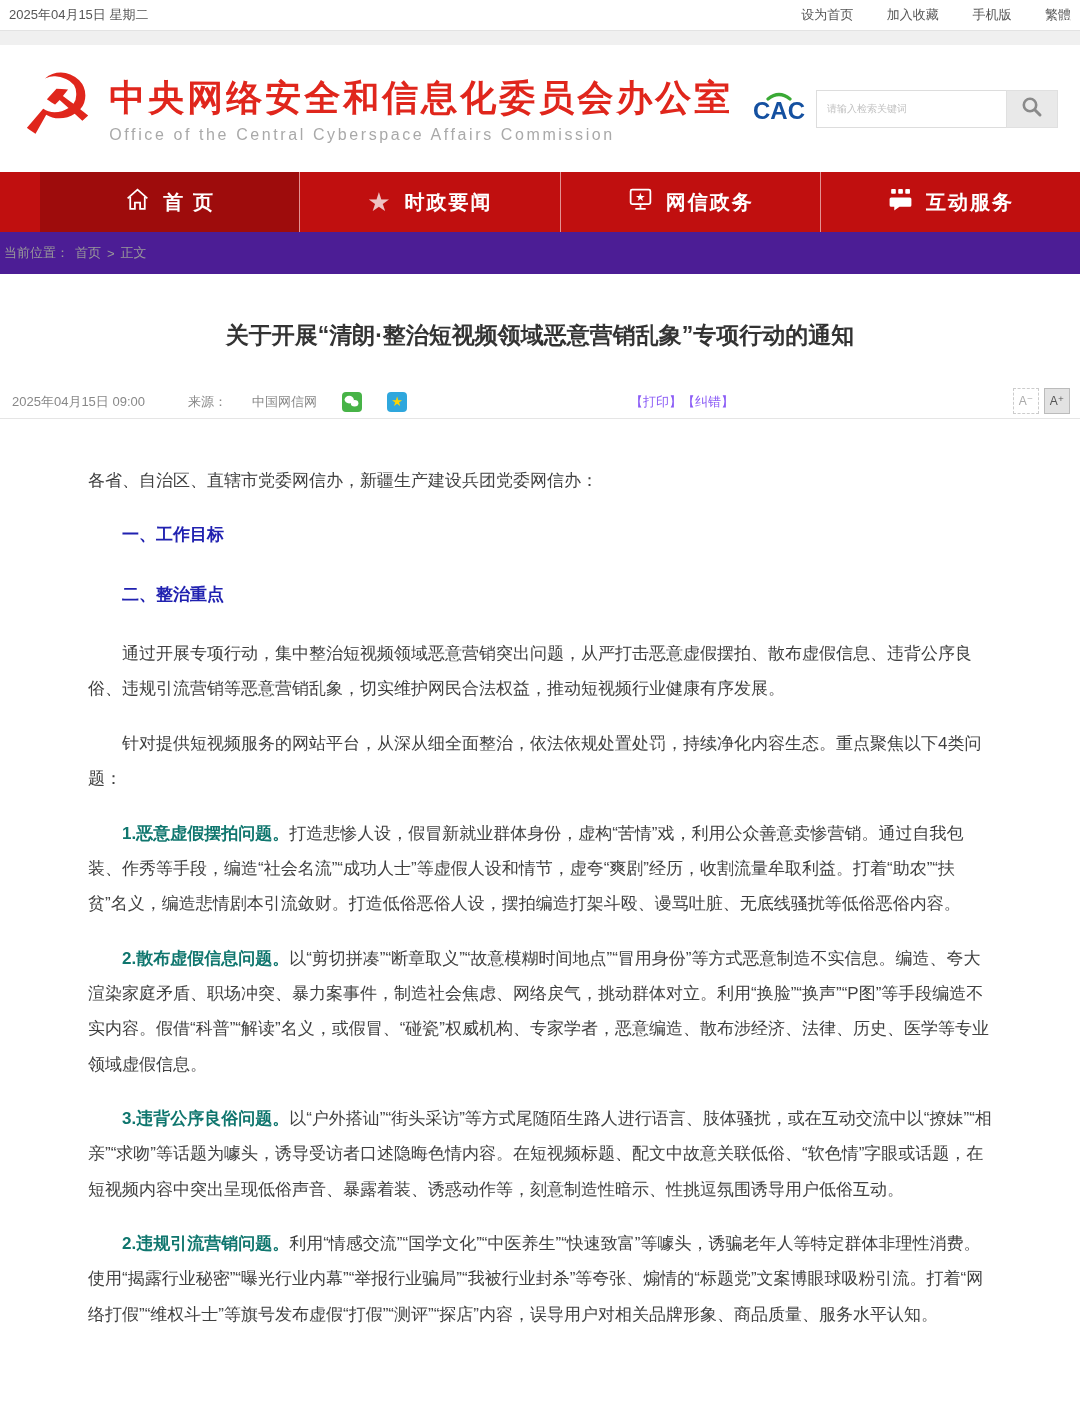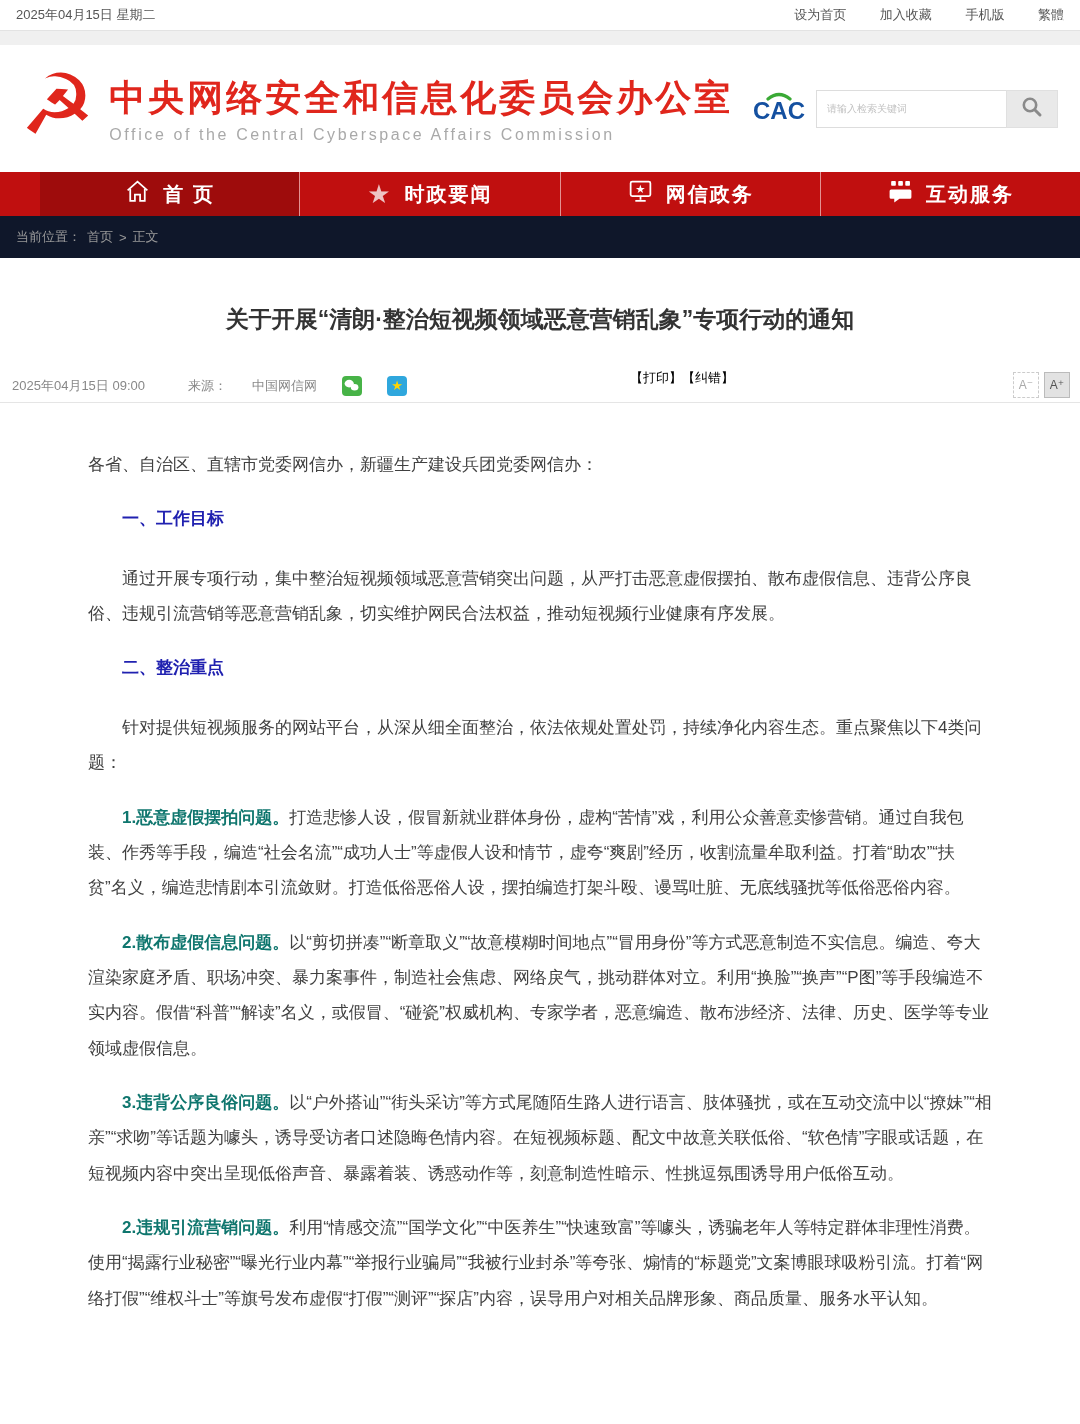--- a/index.html
+++ b/index.html
@@ -4,72 +4,72 @@
 <style>
   * { box-sizing: border-box; }
   html,body { margin:0; padding:0; }
   body {
     width:1080px; height:1424px; overflow:hidden; background:#fff;
     font-family:"Liberation Sans","DejaVu Sans",sans-serif;
   }
   
   .topbar {
     height:30px; background:#fff; display:flex; align-items:center;
-    justify-content:space-between; padding:0 16px; font-size:13px; color:#555;
+    justify-content:space-between; padding:0 9px; font-size:13px; color:#555;
   }
   .topbar-links span { margin-left:30px; cursor:pointer; color:#555; }
   .topbar-gap { height:15px; background:#f0f0f0; border-top:1px solid #e3e3e3; }
 
   
   .header { height:127px; background:#fff; display:flex; align-items:center; padding:0 16px; position:relative; }
   .emblem { font-size:84px; line-height:1; color:#e0261c; margin:0 14px 8px 4px; }
   .titles h1 { margin:0; font-size:36px; font-weight:bold; color:#e0261c; letter-spacing:3px; white-space:nowrap; }
   .titles .sub { margin-top:3px; font-size:16px; color:#a9a9a9; letter-spacing:2.6px; white-space:nowrap; }
   .search { position:absolute; right:22px; top:50%; transform:translateY(-50%); display:flex; align-items:center; }
   .cac-logo { margin-right:8px; }
   .search input {
     width:190px; height:38px; border:1px solid #ddd; border-right:none;
     padding:0 10px; font-size:10px; color:#333; outline:none;
   }
   .search input::placeholder { color:#c2c2c2; }
   .search-btn { width:52px; height:38px; background:#e9e9e9; border:1px solid #e0e0e0; display:flex; align-items:center; justify-content:center; cursor:pointer; }
 
   
-  .nav { height:44px; background:#c00f0f; display:flex;padding-left:40px; }
+  .nav { height:60px; background:#c00f0f; display:flex;padding-left:40px; }
   .nav-item {
     flex:1; display:flex; align-items:center; justify-content:center; gap:12px;
     color:#fff; font-size:20px; font-weight:bold; letter-spacing:2px; cursor:pointer;
     border-left:1px solid rgba(255,255,255,0.55);
   }
   .nav-item:first-child { border-left:none; }
   .nav-item.active { background:#9e0c0c; }
   .nav-star { font-size:26px; color:#eec3c3; font-weight:normal; line-height:1; }
 
   
   .breadcrumb {
-    height:42px; background:#0f172a; display:flex; align-items:center;
-    padding:0 16px; font-size:13px; color:#999; gap:6px;
+    height:42px; background:#4c1d95; display:flex; align-items:center;
+    padding:0 4px; font-size:13px; color:#999; gap:6px;
   }
   .breadcrumb .crumb-link { cursor:pointer; color:#999; }
 
   
   .article { background:#fff; }
   .article-title {
     margin:46px 70px 34px; text-align:center; font-size:23px; font-weight:bold; color:#333;
   }
   .meta-row {
     position:relative; height:34px; padding:0 12px; font-size:13px; color:#888;
     display:flex; align-items:center; border-bottom:1px solid #e5e5e5;
   }
   .meta-left { display:flex; align-items:center; gap:25px; }
   .meta-datetime { margin-right:18px; }
   .share-icon { width:20px; height:20px; border-radius:4px; display:inline-flex; align-items:center; justify-content:center; cursor:pointer; }
   .share-wechat { background:#47b347; }
   .share-qzone { background:#2fa7dd; font-size:13px; color:#ffd400; line-height:1; }
-  .meta-center { position:absolute; left:630px; top:0; height:34px; display:flex; color:#000000; }
+  .meta-center { position:absolute; left:630px; top:0; height:34px; display:flex; align-items:center; color:#8b5cf6; }
   .meta-center span { cursor:pointer; }
   .meta-right { position:absolute; right:10px; top:3px; display:flex; gap:5px; }
   .font-btn { width:26px; height:26px; font-size:12px; display:flex; align-items:center; justify-content:center; cursor:pointer; }
   .font-smaller { border:1px dashed #ccc; color:#aaa; background:#fff; }
   .font-larger { border:1px solid #bbb; color:#555; background:#e2e2e2; }
 
   .body-wrap { padding:44px 88px 0; font-size:17px; color:#404040; line-height:2.08; }
   .para { margin:0 0 19px; }
   .salutation { text-indent:0; }
   .indent { text-indent:2em; }
@@ -182,21 +182,21 @@
     </div>
     <div class="meta-right">
       <span class="font-btn font-smaller">A⁻</span>
       <span class="font-btn font-larger">A⁺</span>
     </div>
   </div>
 
   <div class="body-wrap">
       <p class="para salutation">各省、自治区、直辖市党委网信办，新疆生产建设兵团党委网信办：</p>
       <p class="para heading">一、工作目标</p>
+      <p class="para heading">二、整治重点</p>
       <p class="para indent">通过开展专项行动，集中整治短视频领域恶意营销突出问题，从严打击恶意虚假摆拍、散布虚假信息、违背公序良俗、违规引流营销等恶意营销乱象，切实维护网民合法权益，推动短视频行业健康有序发展。</p>
-      <p class="para heading">二、整治重点</p>
       <p class="para indent">针对提供短视频服务的网站平台，从深从细全面整治，依法依规处置处罚，持续净化内容生态。重点聚焦以下4类问题：</p>
       <p class="para indent"><b>1.恶意虚假摆拍问题。</b>打造悲惨人设，假冒新就业群体身份，虚构“苦情”戏，利用公众善意卖惨营销。通过自我包装、作秀等手段，编造“社会名流”“成功人士”等虚假人设和情节，虚夸“爽剧”经历，收割流量牟取利益。打着“助农”“扶贫”名义，编造悲情剧本引流敛财。打造低俗恶俗人设，摆拍编造打架斗殴、谩骂吐脏、无底线骚扰等低俗恶俗内容。</p>
       <p class="para indent"><b>2.散布虚假信息问题。</b>以“剪切拼凑”“断章取义”“故意模糊时间地点”“冒用身份”等方式恶意制造不实信息。编造、夸大渲染家庭矛盾、职场冲突、暴力案事件，制造社会焦虑、网络戾气，挑动群体对立。利用“换脸”“换声”“P图”等手段编造不实内容。假借“科普”“解读”名义，或假冒、“碰瓷”权威机构、专家学者，恶意编造、散布涉经济、法律、历史、医学等专业领域虚假信息。</p>
       <p class="para indent"><b>3.违背公序良俗问题。</b>以“户外搭讪”“街头采访”等方式尾随陌生路人进行语言、肢体骚扰，或在互动交流中以“撩妹”“相亲”“求吻”等话题为噱头，诱导受访者口述隐晦色情内容。在短视频标题、配文中故意关联低俗、“软色情”字眼或话题，在短视频内容中突出呈现低俗声音、暴露着装、诱惑动作等，刻意制造性暗示、性挑逗氛围诱导用户低俗互动。</p>
       <p class="para indent"><b>2.违规引流营销问题。</b>利用“情感交流”“国学文化”“中医养生”“快速致富”等噱头，诱骗老年人等特定群体非理性消费。使用“揭露行业秘密”“曝光行业内幕”“举报行业骗局”“我被行业封杀”等夸张、煽情的“标题党”文案博眼球吸粉引流。打着“网络打假”“维权斗士”等旗号发布虚假“打假”“测评”“探店”内容，误导用户对相关品牌形象、商品质量、服务水平认知。</p>
     </div>
 </div>
 
 </body></html>

